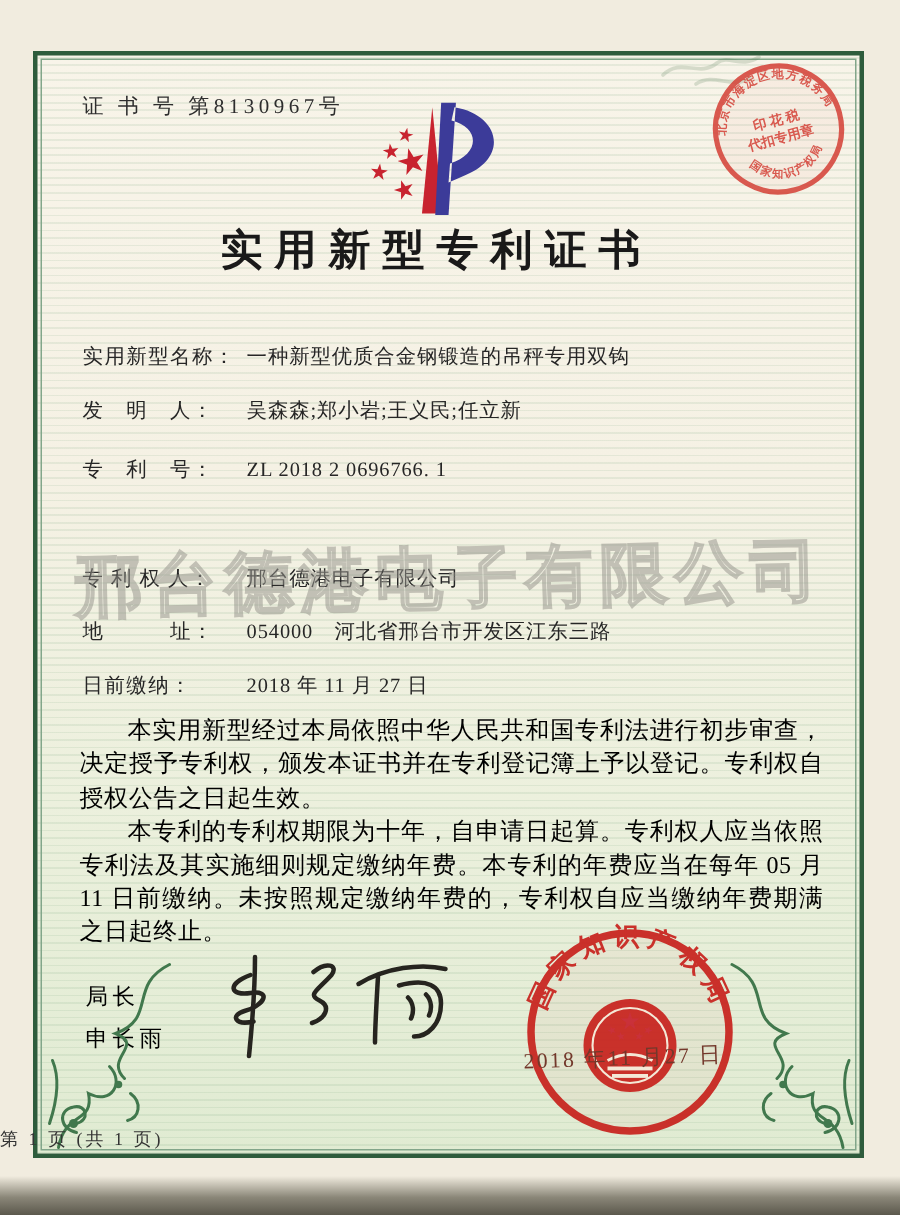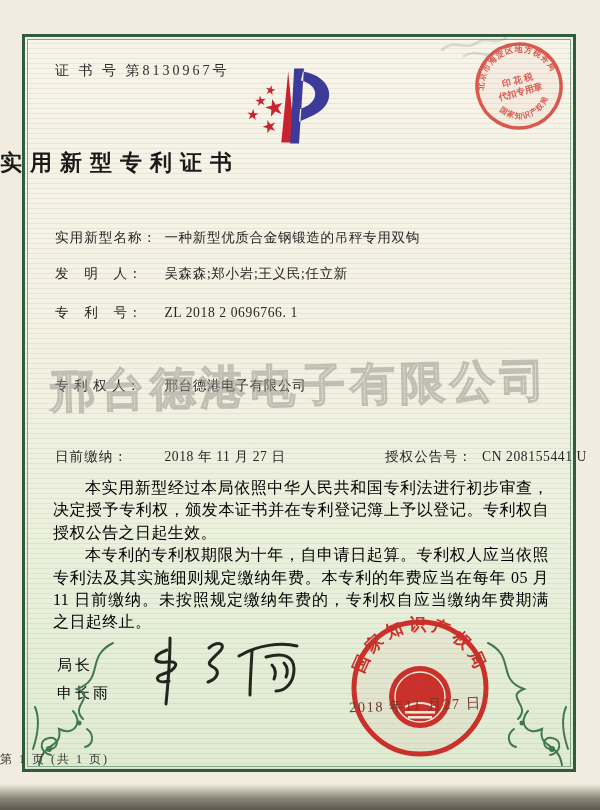--- a/index.html
+++ b/index.html
@@ -14,22 +14,22 @@
     background:
       repeating-linear-gradient(0deg, rgba(110,160,118,0.13) 0px, rgba(110,160,118,0.13) 1px, rgba(0,0,0,0) 1px, rgba(0,0,0,0) 5px),
       linear-gradient(180deg,#f8f4e9 0%,#f5f1e4 38%,#ecf0dd 68%,#e0ebd2 100%);
   }
   .cert-frame::after { content:""; position:absolute; inset:2px; border:1px solid #82a68a; pointer-events:none; }
 
   .cert-no { position:absolute; left:55px; top:62px; font-size:14px; letter-spacing:3px; color:#2d2d2d; }
 
   .logo { position:absolute; left:237px; top:56px; width:128px; height:98px; }
 
-  .title { position:absolute; left:0; right:18px; top:148px; text-align:left;
-    font-size:22px; font-weight:700; letter-spacing:8px; color:#191919; }
+  .title { position:absolute; left:0; right:18px; top:148px; text-align:center;
+    font-size:28px; font-weight:700; letter-spacing:8px; color:#191919; }
 
   .frow { position:absolute; left:55px; width:494px; font-size:13.6px; color:#262626; white-space:nowrap; }
   .flabel { display:inline-block; min-width:106px; letter-spacing:1px; }
   .fvalue { letter-spacing:0.6px; }
   .frow-r { position:absolute; left:330px; top:0; }
 
   .watermark { position:absolute; left:26px; top:356px; width:548px; text-align:center;
     font-size:45px; font-weight:700; letter-spacing:5px; white-space:nowrap;
     color:rgba(255,255,255,0.05); -webkit-text-stroke:1.3px rgba(145,143,136,0.5);
     transform:rotate(-1.3deg); pointer-events:none; }
@@ -116,27 +116,27 @@
     <span class="fvalue">吴森森;郑小岩;王义民;任立新</span>
   </div>
   <div class="frow" style="top:304px">
     <span class="flabel">专　利　号：</span>
     <span class="fvalue">ZL 2018 2 0696766. 1</span>
   </div>
   <div class="frow" style="top:377px">
     <span class="flabel">专 利 权 人：</span>
     <span class="fvalue">邢台德港电子有限公司</span>
   </div>
+  <div class="frow" style="top:412px">
+    <span class="flabel">地　　　址：</span>
+    <span class="fvalue">054000　河北省邢台市开发区江东三路</span>
+  </div>
   <div class="frow" style="top:448px">
     <span class="flabel">日前缴纳：</span>
     <span class="fvalue">2018 年 11 月 27 日</span>
-    <span class="frow-r">
-      <span class="flabel" style="min-width:0; margin-right:6px">授权公告号：</span>
-      <span class="fvalue">CN 208155441 U</span>
-    </span>
   </div>
 
   <div class="watermark">邢台德港电子有限公司</div>
 
   <div class="paras">
     <p>本实用新型经过本局依照中华人民共和国专利法进行初步审查，决定授予专利权，颁发本证书并在专利登记簿上予以登记。专利权自授权公告之日起生效。</p>
     <p>本专利的专利权期限为十年，自申请日起算。专利权人应当依照专利法及其实施细则规定缴纳年费。本专利的年费应当在每年 05 月 11 日前缴纳。未按照规定缴纳年费的，专利权自应当缴纳年费期满之日起终止。</p>
   </div>
 
   <div class="officer">

